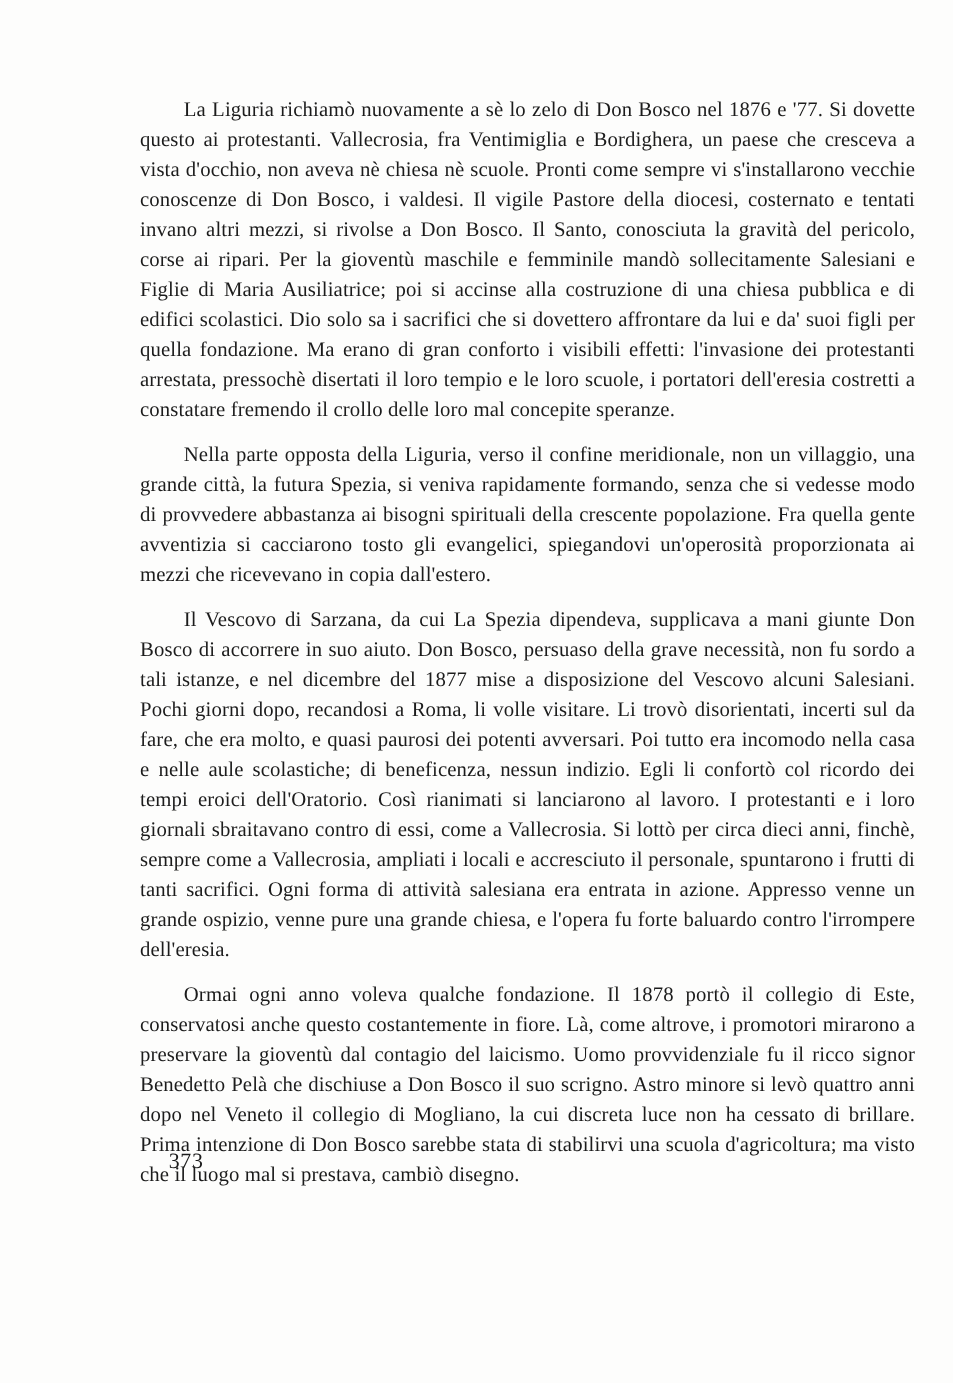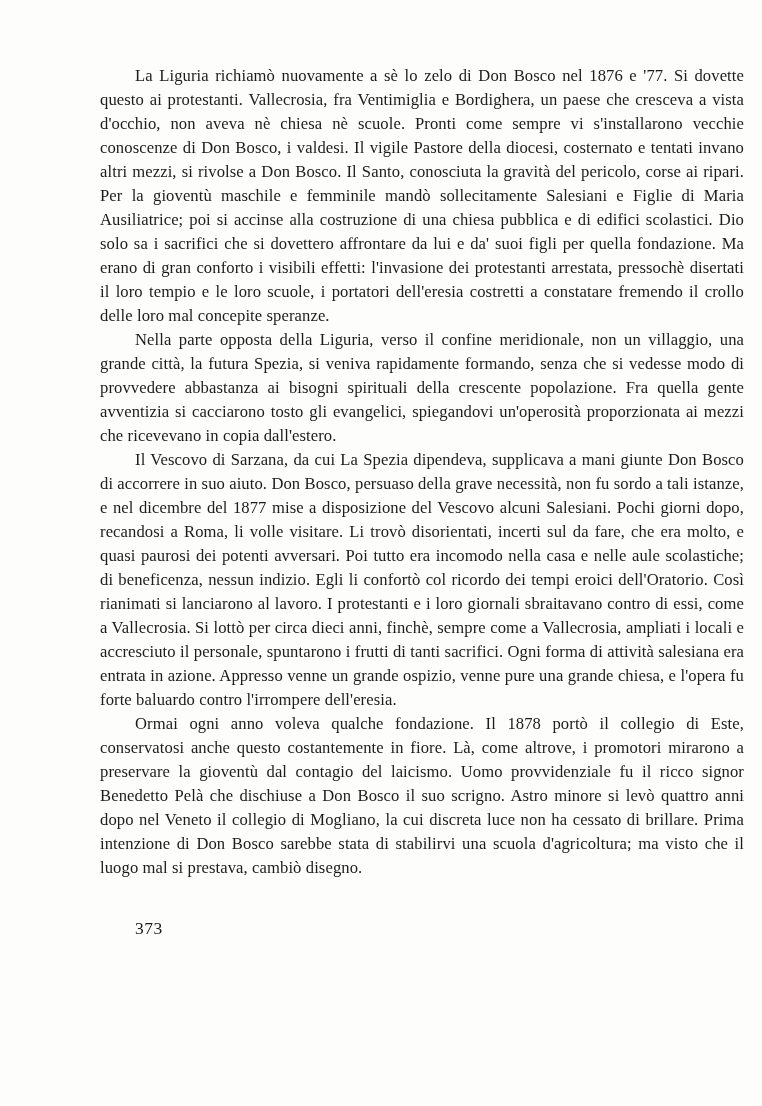--- a/index.html
+++ b/index.html
@@ -24,21 +24,21 @@
     position: absolute;
     left: 100px;
     top: 64px;
     width: 644px;
     font-size: 16.6px;
     line-height: 24px;
     text-align: justify;
     letter-spacing: 0.1px;
   }
   .text-block p {
-    margin: 0;
+    margin: 12px;
     text-indent: 35px;
   }
   .page-number {
     position: absolute;
     left: 135px;
     top: 918px;
     font-size: 17.5px;
     letter-spacing: 0.5px;
   }
 </style>

